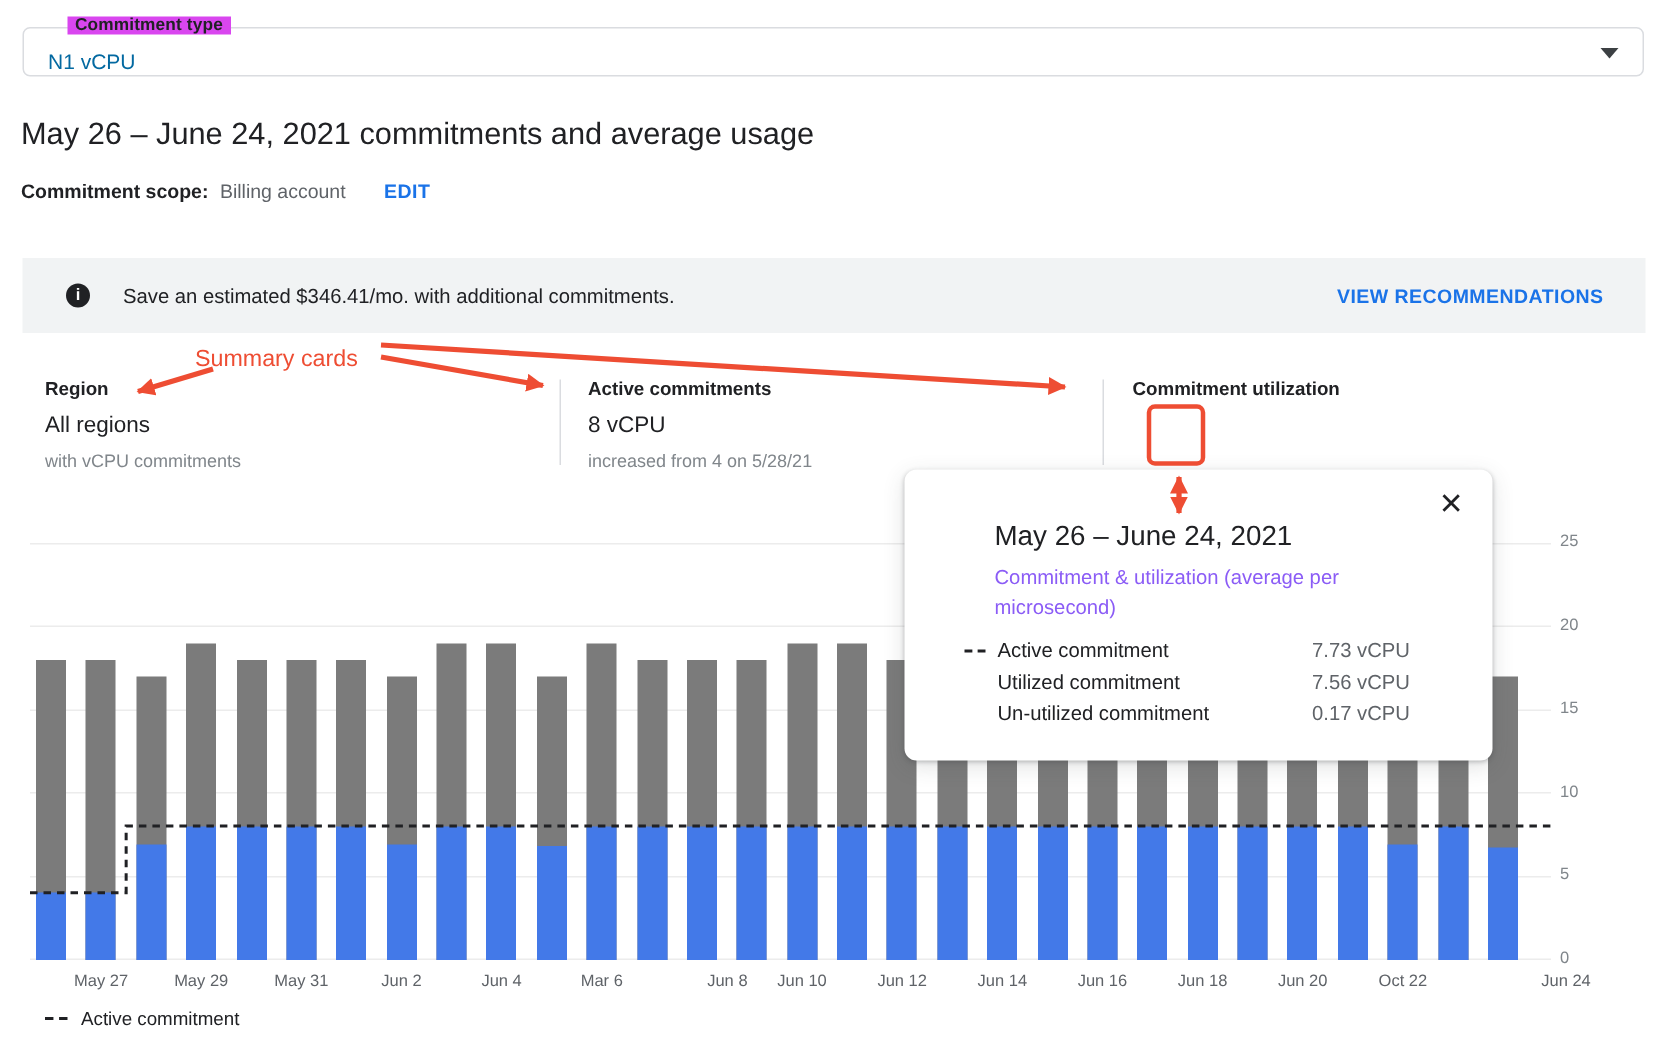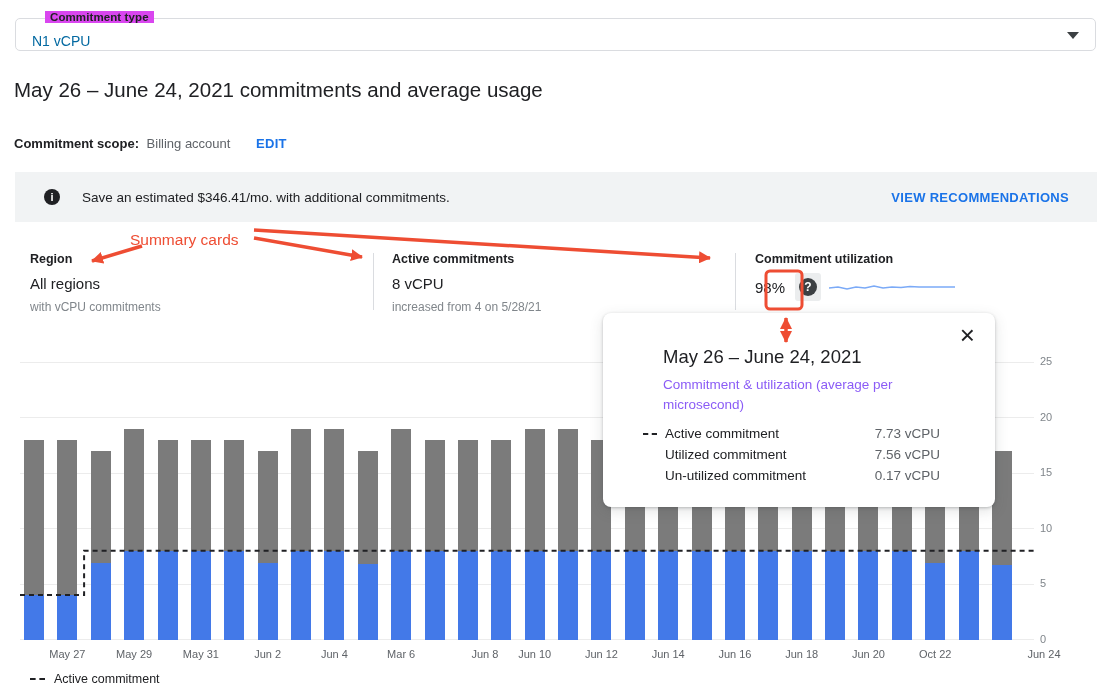--- a/index.html
+++ b/index.html
@@ -11,21 +11,21 @@
   .select-field { position:absolute; left:15px; top:18px; width:1081px; height:33px;
     border:1px solid #dadce0; border-radius:5px; cursor:pointer; }
   .select-label { position:absolute; left:29px; top:-8px; background:#d946ef; padding:0 5px;
     font-size:11.5px; font-weight:700; letter-spacing:.1px; color:#202124; }
   .select-value { position:absolute; left:16px; top:2px; font-size:14px; color:#0369a1;margin-top:12px; }
   .select-caret { position:absolute; right:16px; top:13px; width:0; height:0;
     border-left:6px solid transparent; border-right:6px solid transparent; border-top:7px solid #3c4043; }
 
   
   .page-title { position:absolute; left:14px; top:78px; font-size:20.5px; font-weight:400; color:#202124; }
-  .scope-row { position:absolute; left:14px; top:136px; font-size:13px; }
+  .scope-row { position:absolute; left:14px; top:120px; font-size:13px; }
   .scope-label { font-weight:700; color:#202124; }
   .scope-value { color:#5f6368; margin-left:4px; }
   .edit-link { color:#1a73e8; font-weight:700; letter-spacing:.3px; margin-left:22px; cursor:pointer; }
 
   
   .banner { position:absolute; left:15px; top:172px; width:1082px; height:50px; background:#f1f3f4;
     display:flex; align-items:center; }
   .info-icon { width:16px; height:16px; border-radius:50%; background:#202124; color:#fff;
     font-size:11px; font-weight:700; display:flex; align-items:center; justify-content:center;
     margin-left:29px; flex:0 0 auto; }
@@ -107,29 +107,20 @@
   </div>
   <div class="card-divider" style="left:373px"></div>
   <div class="card" style="left:392px">
     <div class="card-title">Active commitments</div>
     <div class="card-value">8 vCPU</div>
     <div class="card-sub">increased from 4 on 5/28/21</div>
   </div>
   <div class="card-divider" style="left:735px"></div>
   <div class="card" style="left:755px">
     <div class="card-title">Commitment utilization</div>
-    <div class="util-row">
-      <span class="card-value" style="margin-top:0">98%</span>
-      <span class="help-wrap">
-        <span class="help-circle">?</span>
-      </span>
-      <svg class="sparkline" id="sparkline" width="126" height="18">
-          <polyline points="0,10 9,9 18,11 27,9 36,10 45,8 54,10 63,9 72,9.5 81,8.5 90,9 99,9 108,9 117,9 126,9" fill="none" stroke="#7baaf7" stroke-width="1.5"></polyline>
-        </svg>
-    </div>
   </div>
 
   <div id="gridlines">
       <div class="gridline" style="top: 639px;"></div>
       <div class="gridline" style="top: 583.5px;"></div>
       <div class="gridline" style="top: 528px;"></div>
       <div class="gridline" style="top: 472.5px;"></div>
       <div class="gridline" style="top: 417px;"></div>
       <div class="gridline" style="top: 361.5px;"></div>
     </div>

